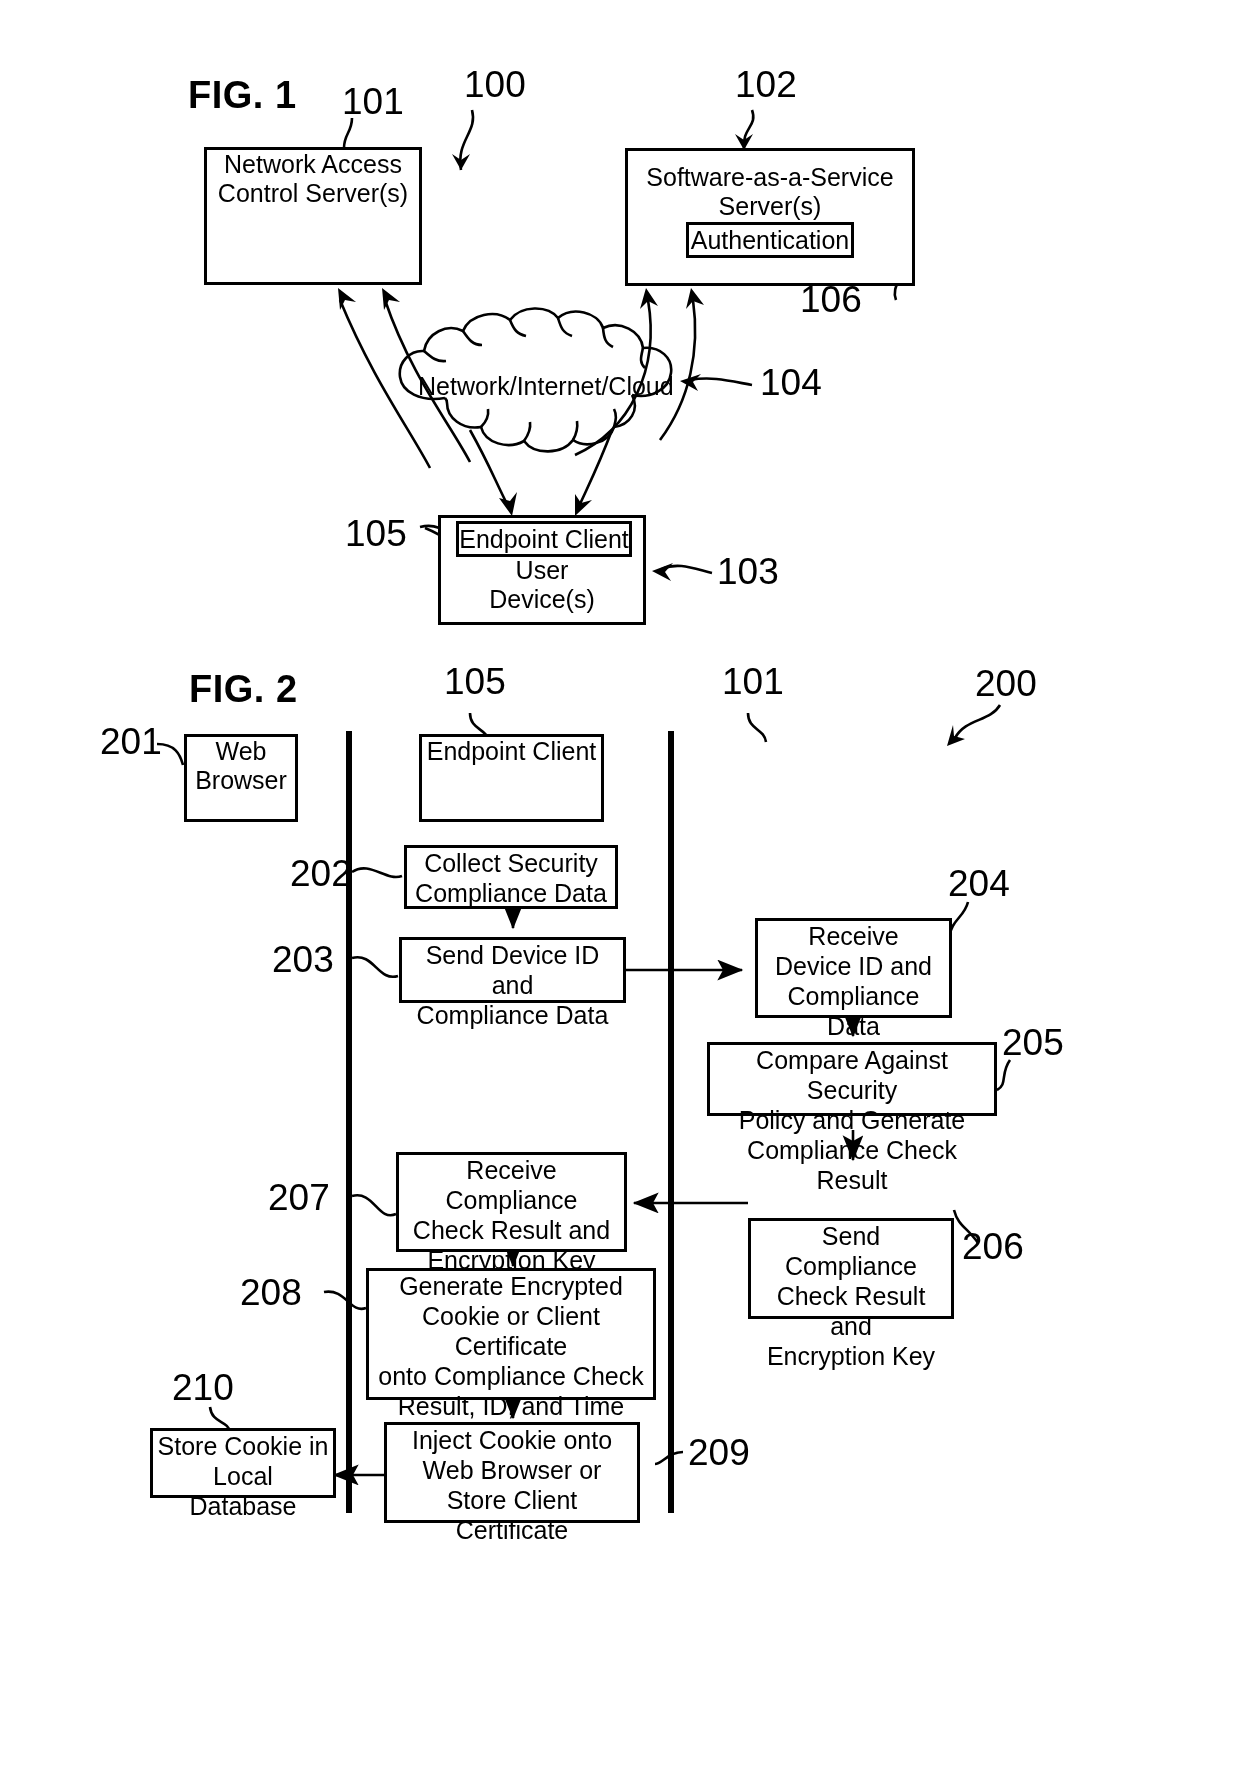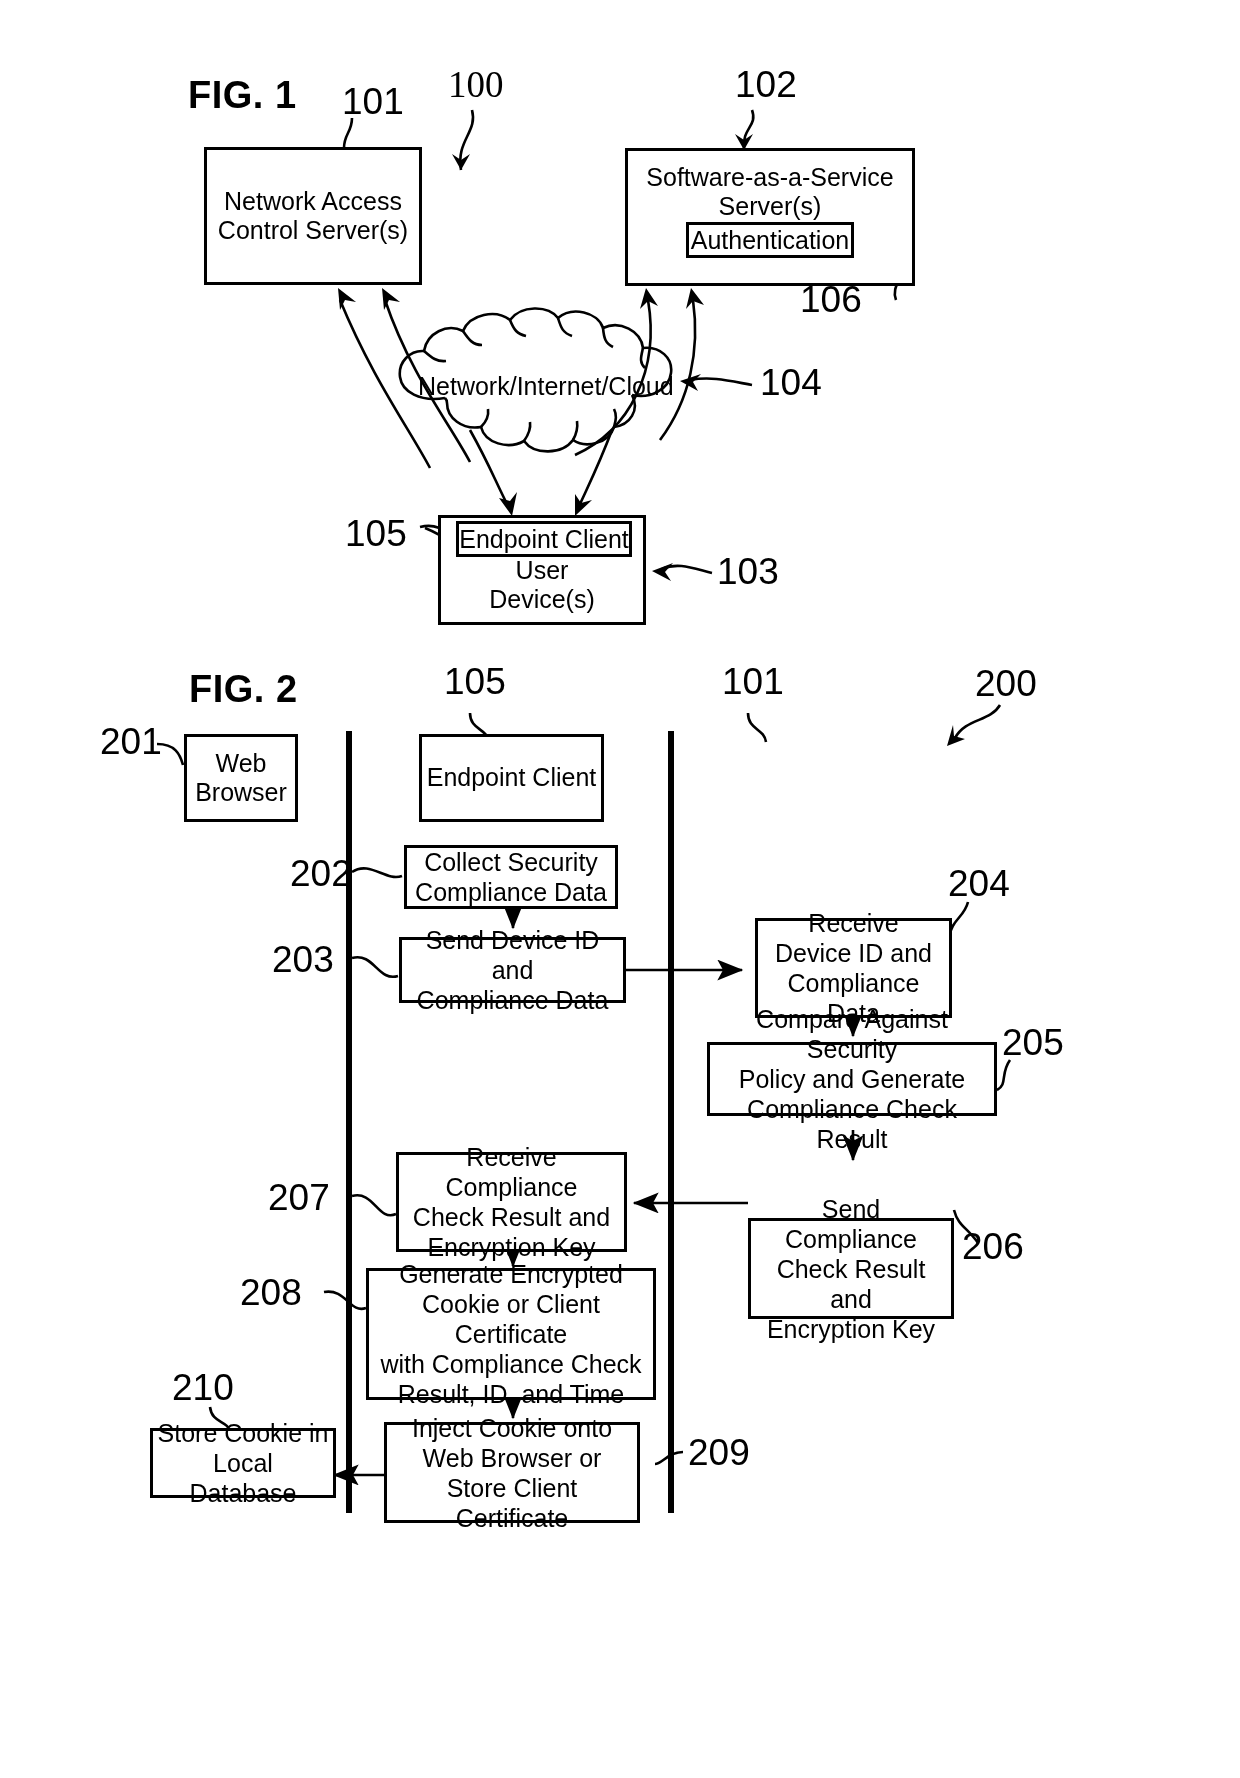--- a/index.html
+++ b/index.html
@@ -36,21 +36,21 @@
     position: absolute;
     font-size: 37px;
     white-space: nowrap;
     line-height: 1;
   }
   .box {
     position: absolute;
     border: 3px solid #000;
     background: #fff;
     display: flex;
-    align-items: center;
+    align-items: flex-start;
     justify-content: center;
     text-align: center;
     box-sizing: border-box;
   }
   .box .txt {
     font-size: 25px;
     line-height: 1.17;
     padding: 0 4px;
   }
   .inner-box {
@@ -191,21 +191,21 @@
     <line x1="513" y1="1396" x2="513" y2="1418" stroke="#000" stroke-width="2.6" marker-end="url(#ah)"></line>
 
     <line x1="625" y1="970" x2="742" y2="970" stroke="#000" stroke-width="2.6" marker-end="url(#ah)"></line>
     <line x1="748" y1="1203" x2="634" y2="1203" stroke="#000" stroke-width="2.6" marker-end="url(#ah)"></line>
     <line x1="398" y1="1475" x2="334" y2="1475" stroke="#000" stroke-width="2.6" marker-end="url(#ah)"></line>
   </svg>
 
   <div class="fig-title" style="left:188px; top:74px;">FIG. 1</div>
 
   <div class="refnum" style="left:342px; top:83px;">101</div>
-  <div class="refnum" style="left:448px; top:66px;font-family:Liberation Serif, serif;">100</div>
+  <div class="refnum" style="left:464px; top:66px;">100</div>
   <div class="refnum" style="left:735px; top:66px;">102</div>
   <div class="refnum" style="left:800px; top:281px;">106</div>
   <div class="refnum" style="left:760px; top:364px;">104</div>
   <div class="refnum" style="left:345px; top:515px;">105</div>
   <div class="refnum" style="left:717px; top:553px;">103</div>
 
   <div class="box" style="left:204px; top:147px; width:218px; height:138px;">
     <div class="txt" style="white-space:pre-line;">Network Access
 Control Server(s)</div>
   </div>
@@ -288,21 +288,21 @@
 
   <div class="box f2box" style="left:396px; top:1152px; width:231px; height:100px;">
     <div class="txt" style="white-space:pre-line;">Receive Compliance
 Check Result and
 Encryption Key</div>
   </div>
 
   <div class="box f2box" style="left:366px; top:1268px; width:290px; height:132px;">
     <div class="txt" style="white-space:pre-line;">Generate Encrypted
 Cookie or Client Certificate
-with Compliance Check
+onto Compliance Check
 Result, ID, and Time</div>
   </div>
 
   <div class="box f2box" style="left:384px; top:1422px; width:256px; height:101px;">
     <div class="txt" style="white-space:pre-line;">Inject Cookie onto
 Web Browser or
 Store Client Certificate</div>
   </div>
 
   <div class="box f2box" style="left:150px; top:1428px; width:186px; height:70px;">

